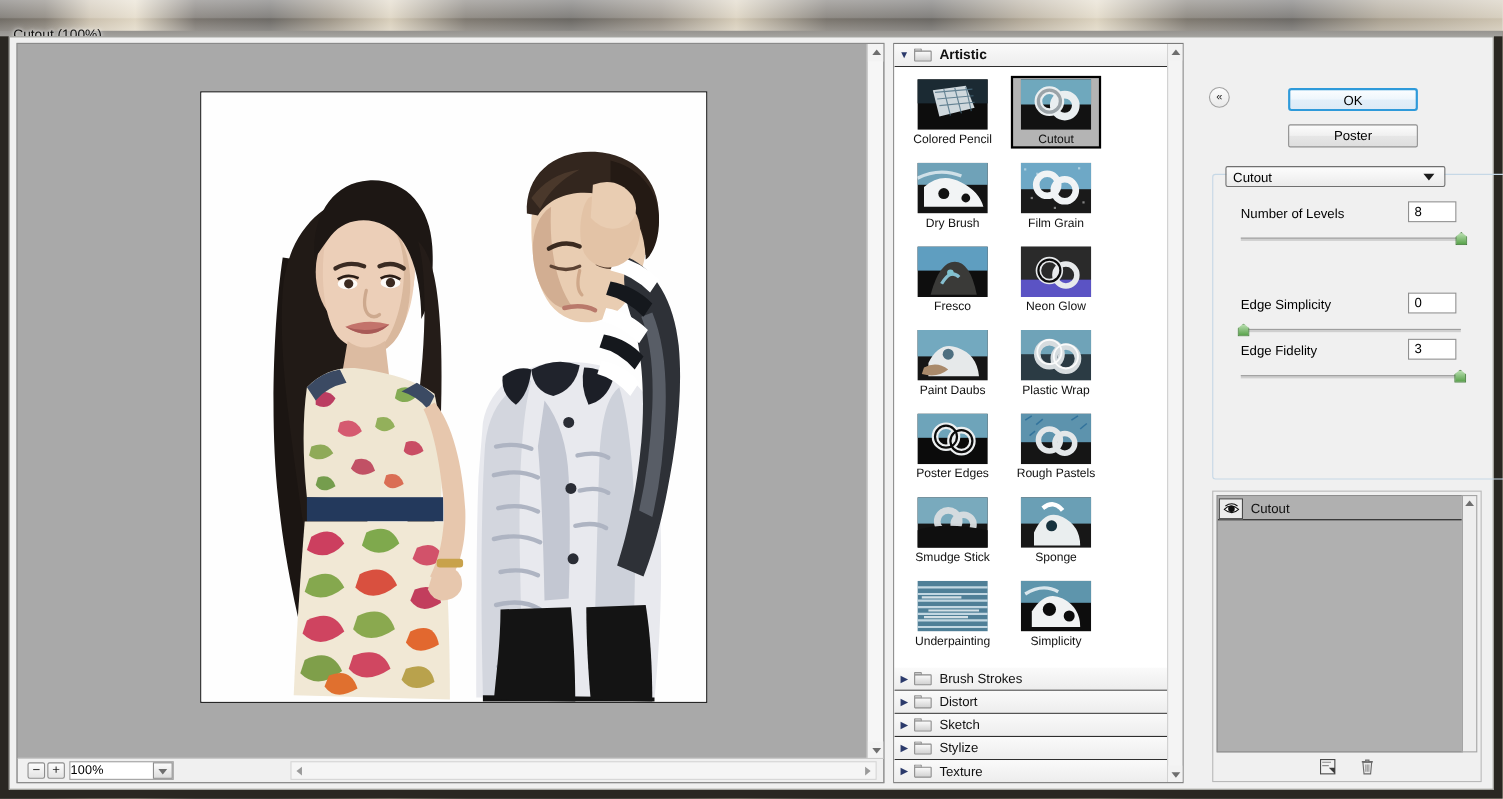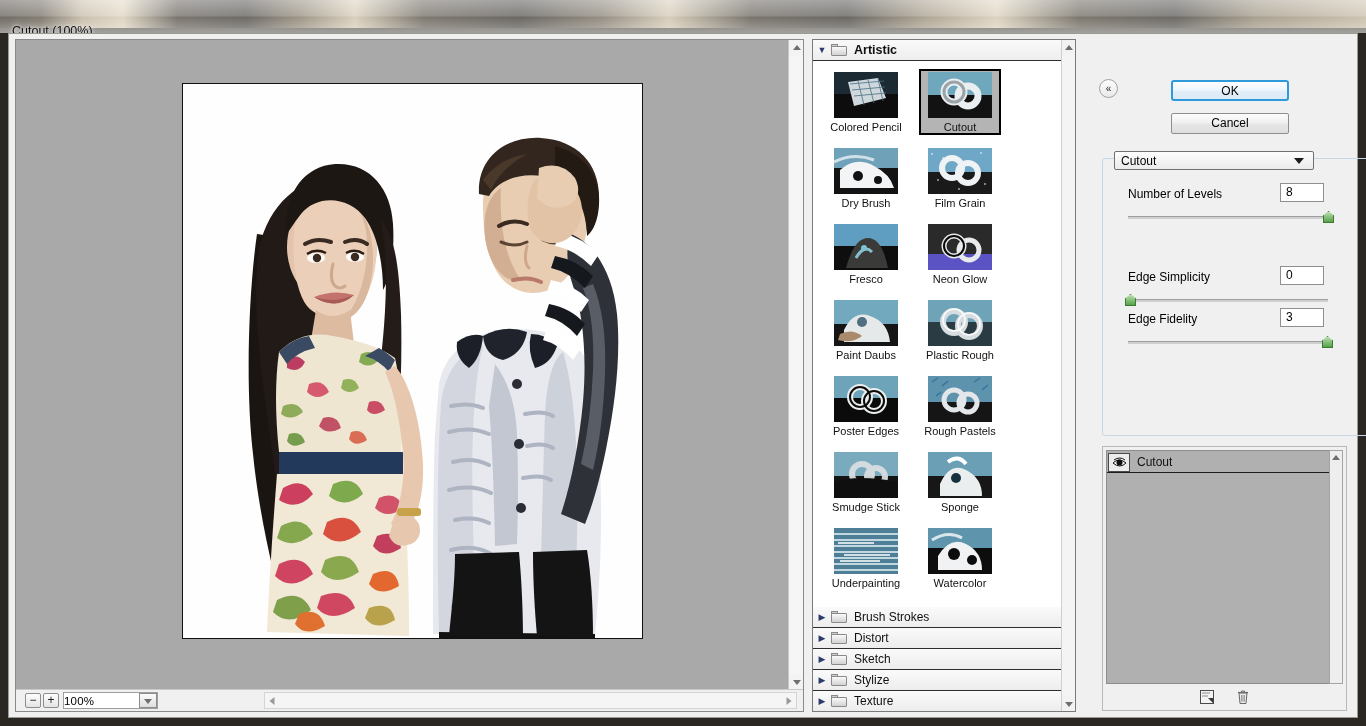--- a/index.html
+++ b/index.html
@@ -637,21 +637,21 @@
                 <rect width="64" height="22" fill="#6fa3b8"></rect>
               <g fill="none" stroke="#d6dcdf" stroke-width="6">
                   <circle cx="26" cy="22" r="11"></circle>
                   <circle cx="41" cy="26" r="11"></circle>
                 </g>
               <g fill="none" stroke="#ffffff" stroke-width="1.6" opacity=".9">
                   <circle cx="26" cy="20" r="11"></circle>
                   <circle cx="41" cy="24" r="11"></circle>
                 </g>
             </svg>
-            <span class="thumb-label">Plastic Rough</span>
+            <span class="thumb-label">Plastic Wrap</span>
           </div>
 
           <div class="thumb-cell">
             <svg class="thumb-img" viewBox="0 0 64 46">
               <rect width="64" height="46" fill="#0b0b0b"></rect>
                 <rect width="64" height="22" fill="#6ea4ba"></rect>
               <g fill="none" stroke="#eceff0" stroke-width="6">
                   <circle cx="26" cy="21" r="10"></circle>
                   <circle cx="40" cy="25" r="10"></circle>
                 </g>
@@ -729,21 +729,21 @@
 
           <div class="thumb-cell">
             <svg class="thumb-img" viewBox="0 0 64 46">
               <rect width="64" height="46" fill="#0d0d0d"></rect>
                 <rect width="64" height="20" fill="#5e95ac"></rect>
               <path d="M10 28 q12 -20 28 -12 q16 8 16 26 H10 Z" fill="#f0f2f3"></path>
               <circle cx="26" cy="26" r="6" fill="#0c0c0c"></circle>
                 <circle cx="44" cy="32" r="5" fill="#0c0c0c"></circle>
               <path d="M4 12 q16 -10 30 -2" stroke="#d9e6ec" stroke-width="3" fill="none"></path>
             </svg>
-            <span class="thumb-label">Watercolor</span>
+            <span class="thumb-label">Simplicity</span>
           </div>
         </div>
 
         <div class="cat-header">
           <span class="cat-arrow">▶</span>
           <span class="folder-icon">
               <i class="tab"></i>
               <i class="body"></i>
             </span>
           <span class="cat-label">Brush Strokes</span>
@@ -790,21 +790,21 @@
             <span class="tri down"></span>
           </div>
       </div>
     </div>
 
     <div id="right-panel">
 
       <div id="collapse-btn">«</div>
 
       <div id="ok-btn" class="pbtn">OK</div>
-      <div id="cancel-btn" class="pbtn">Cancel</div>
+      <div id="cancel-btn" class="pbtn">Poster</div>
 
       <div id="settings-box">
         <div class="setting-row" style="top: 28px;">
           <span class="setting-label">Number of Levels</span>
           <div class="setting-input">8</div>
           <div class="slider">
             <div class="track"></div>
             <div class="knob" style="left:200px;">
                 <div class="house"></div>
               </div>

